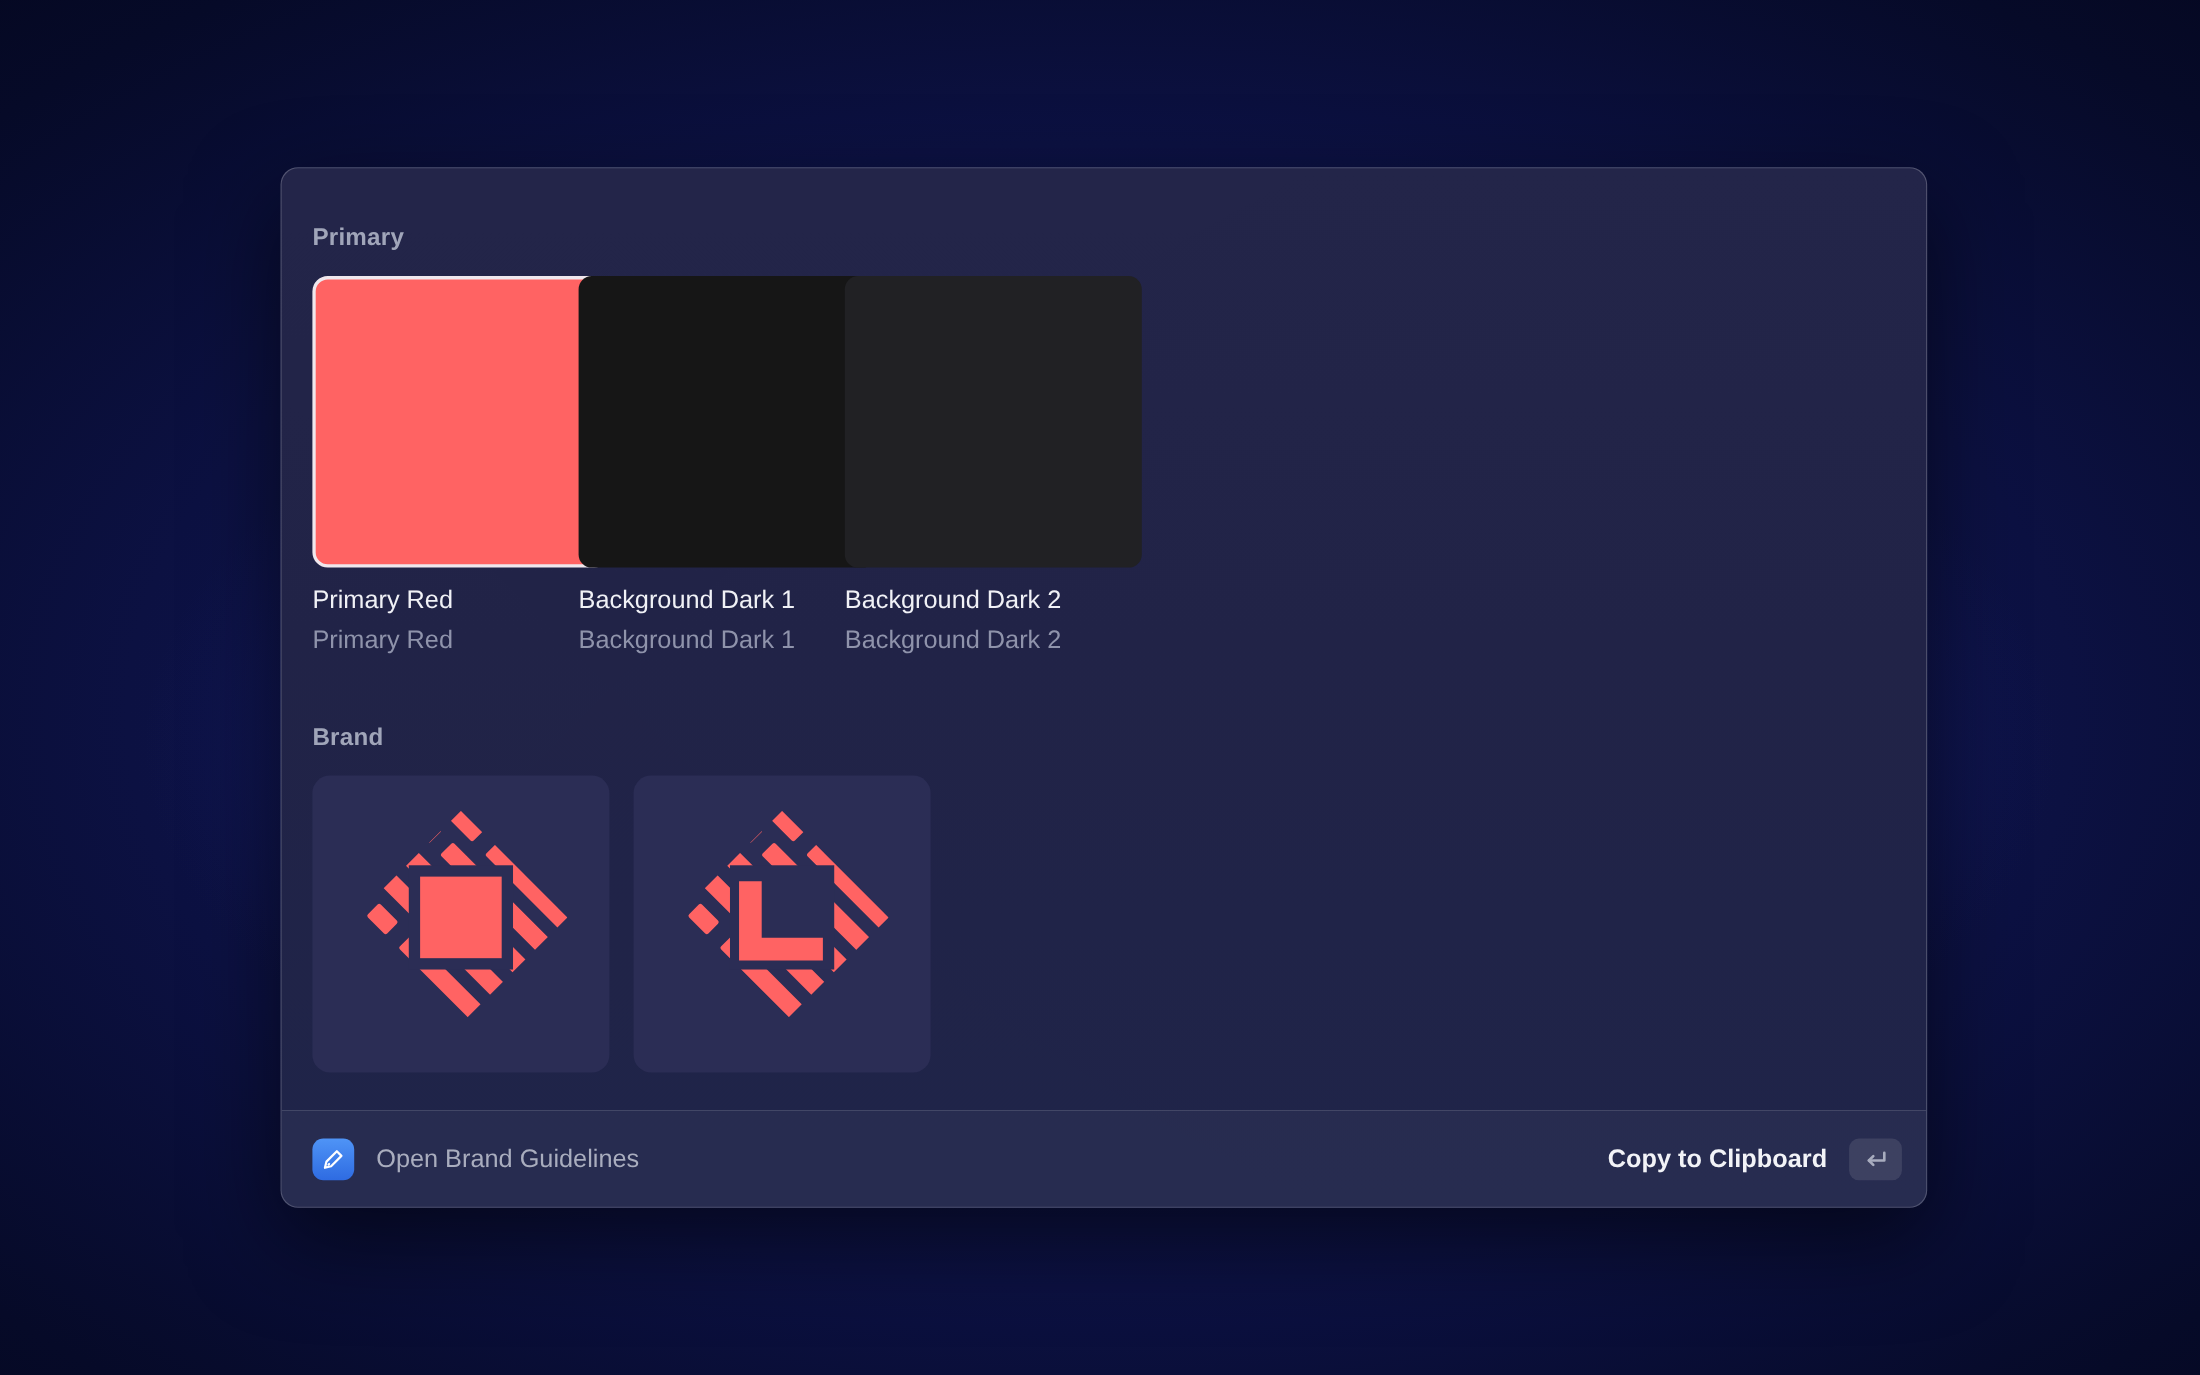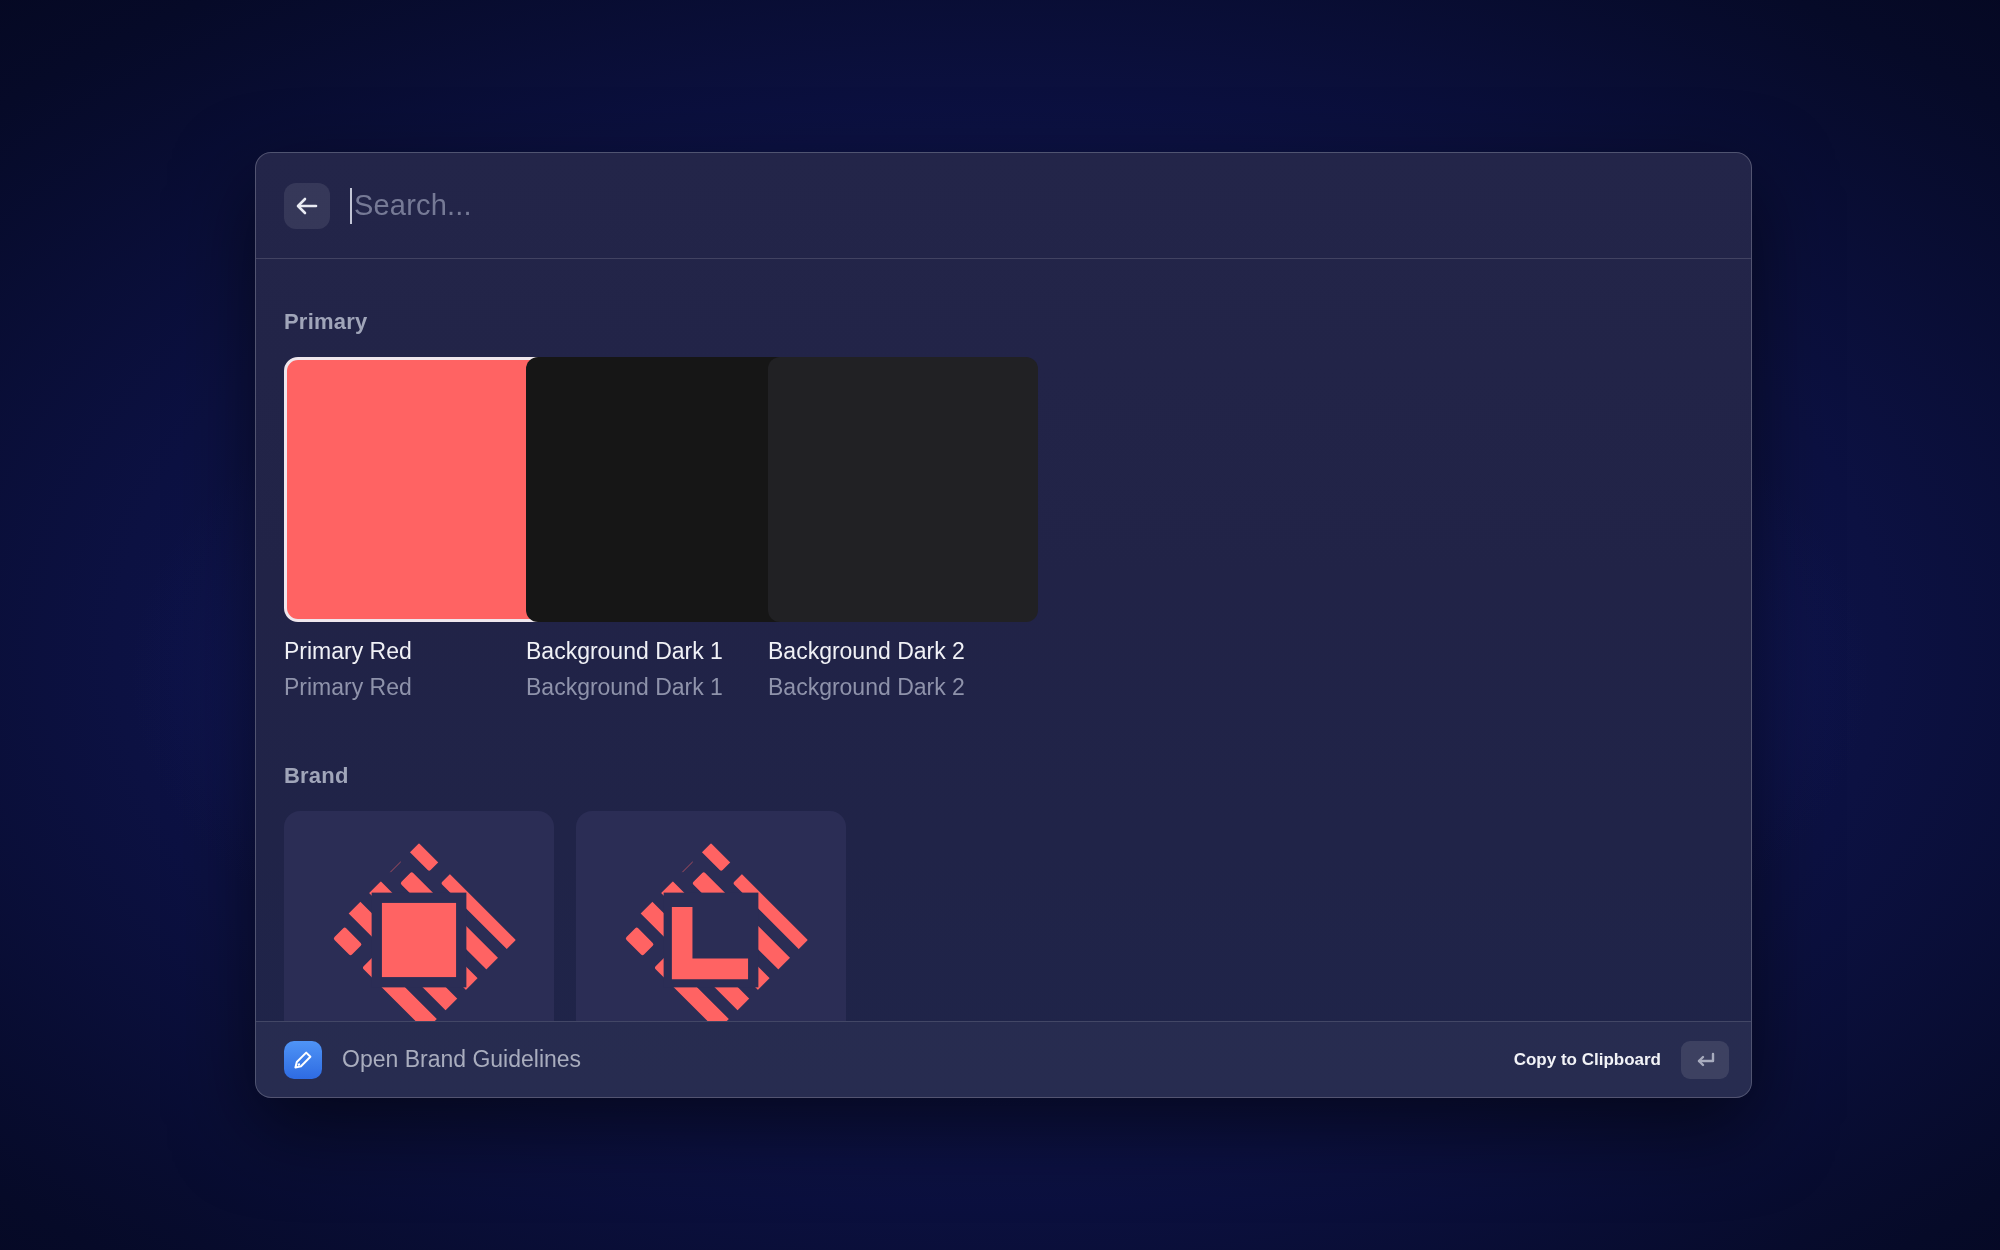--- a/index.html
+++ b/index.html
@@ -65,67 +65,55 @@
   .logo-tile {
     width:270px; height:270px; border-radius:16px;
     background:#2b2d55;
     display:flex; justify-content:center;
     overflow:hidden;
   }
   .logo-tile svg { width:206px; height:206px; margin-top:26px; color:#FF6363; }
 
   
   .footer {
-    height:76px; flex:0 0 auto;
+    height:88px; flex:0 0 auto;
     background:rgba(255,255,255,0.04);
     border-top:1px solid rgba(255,255,255,0.13);
     display:flex; align-items:center;
     padding:0 22px 0 28px;
   }
   .footer-left { display:flex; align-items:center; gap:20px; flex:1; }
   .app-icon {
     width:38px; height:38px; border-radius:10px;
     background:linear-gradient(180deg,#4f94f6 0%,#2e6be2 100%);
     display:flex; align-items:center; justify-content:center;
   }
   .footer-left-label { font-size:23px; color:#a9adbe; }
   .footer-right { display:flex; align-items:center; gap:20px; }
-  .footer-right-label { font-size:17px; font-weight:700; color:#f2f3f7; }
+  .footer-right-label { font-size:23px; font-weight:700; color:#f2f3f7; }
   .keycap {
     width:48px; height:38px; border-radius:9px;
     background:rgba(255,255,255,0.10);
     display:flex; align-items:center; justify-content:center;
     cursor:pointer;
   }
 </style>
 </head>
 <body>
 
 <svg width="0" height="0" style="position:absolute">
   <defs>
     <clipPath id="diamond">
         <polygon points="50,3 97,50 50,97 3,50"></polygon>
       </clipPath>
   </defs>
 </svg>
 
 <div class="window">
 
-  <div class="search-header">
-    <div class="back-btn">
-      <svg width="26" height="26" viewBox="0 0 26 26" fill="none" stroke="#e9ebf3" stroke-width="2.6" stroke-linecap="round" stroke-linejoin="round">
-        <path d="M22 13 H5"></path>
-          <path d="M11 6 L4 13 L11 20"></path>
-      </svg>
-    </div>
-    <div class="search-box">
-      <span class="caret"></span>
-      <span class="search-placeholder">Search...</span>
-    </div>
-  </div>
 
   <div class="main">
 
     <div class="section-title colors">Primary</div>
     <div class="grid-row">
 
       <div class="color-item">
         <div class="swatch selected" style="background: rgb(255, 99, 99);"></div>
         <div class="item-title">Primary Red</div>
         <div class="item-subtitle">Primary Red</div>

